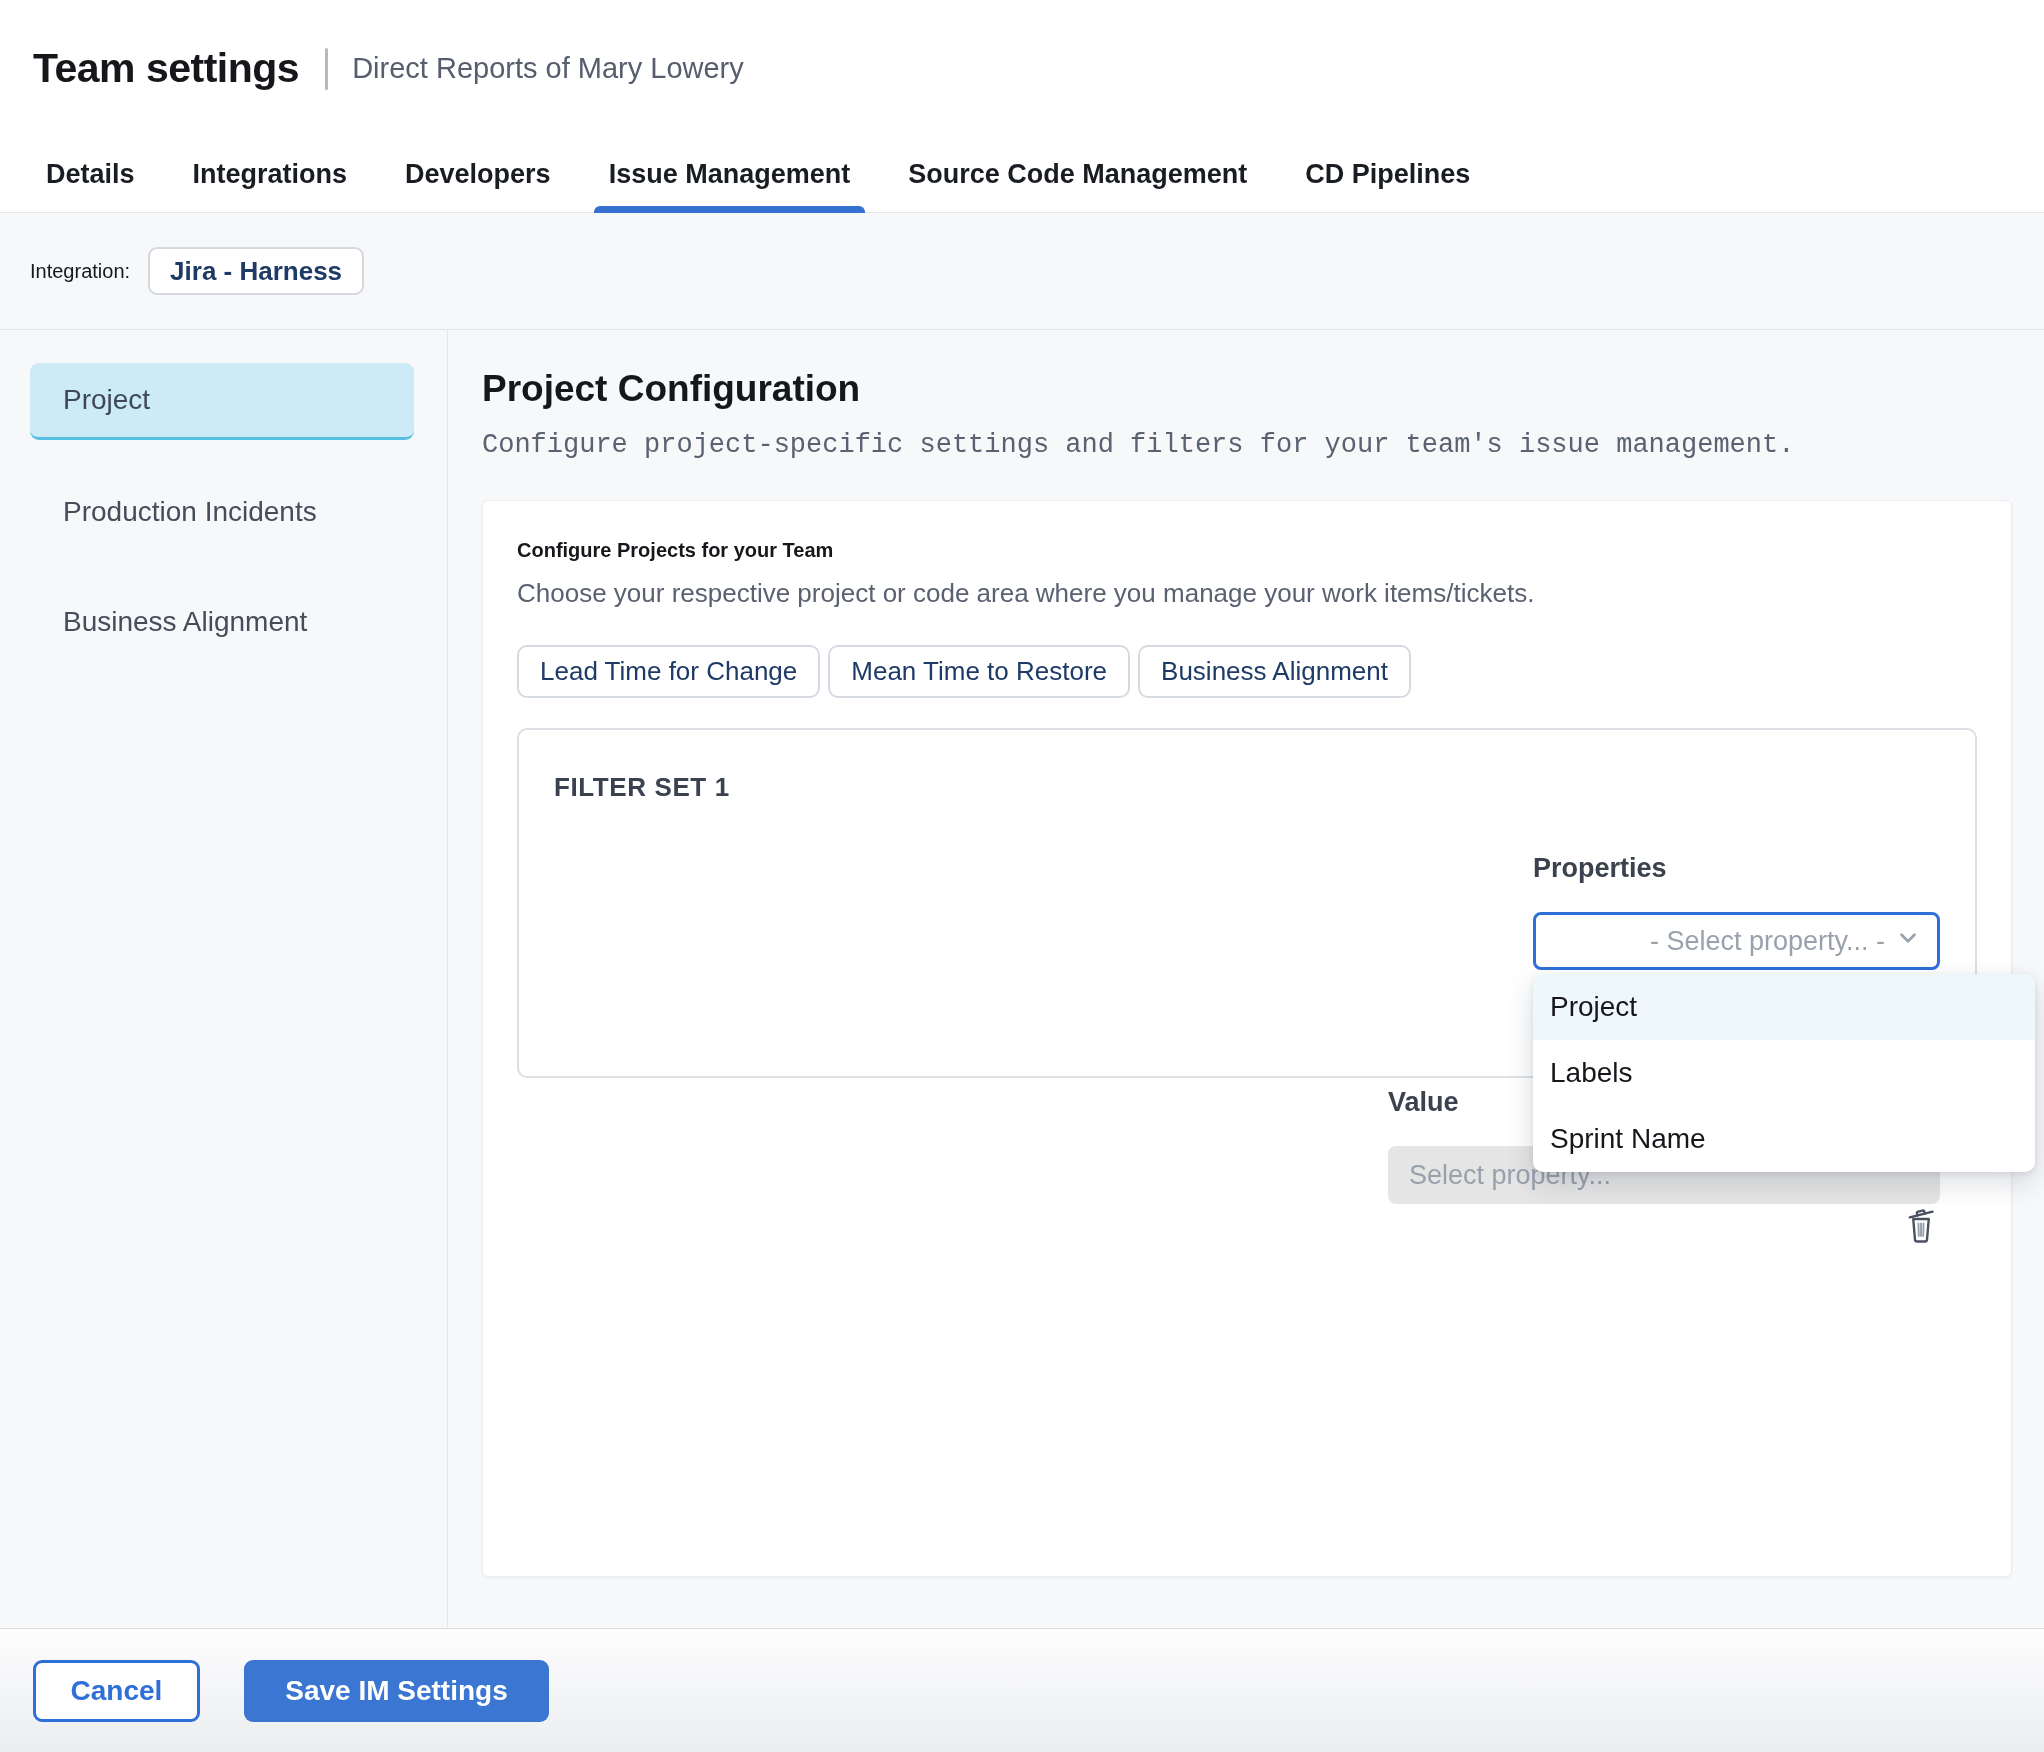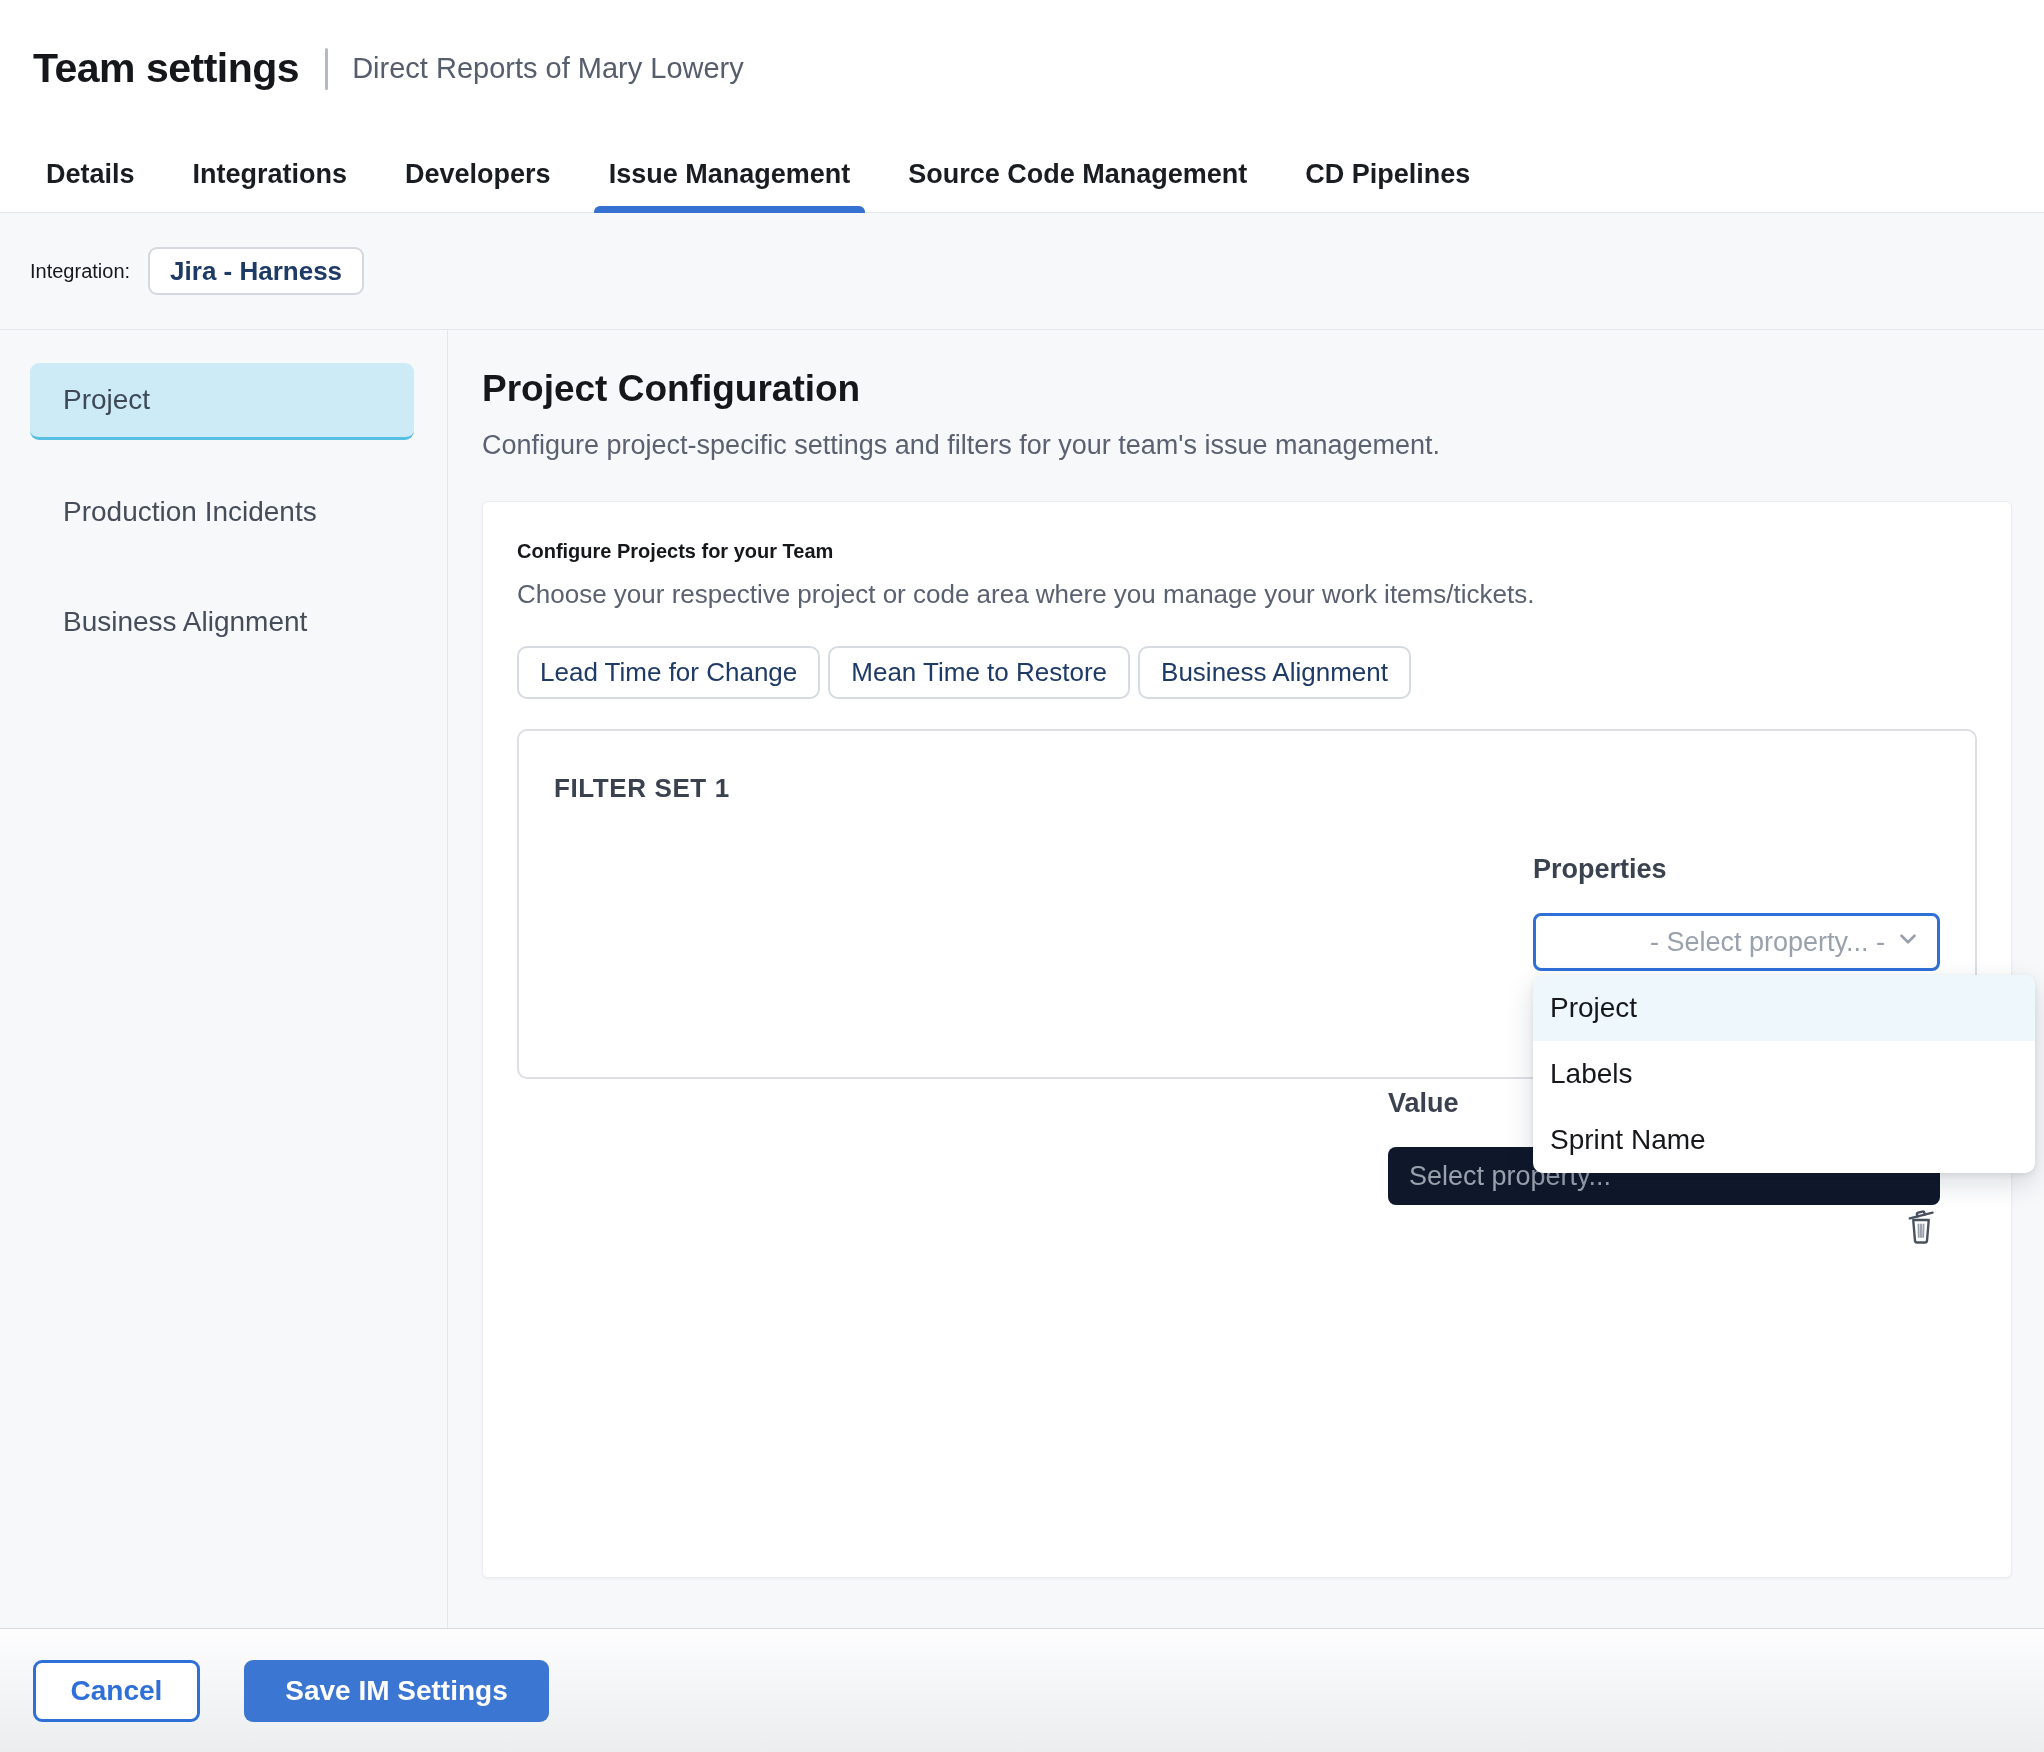--- a/index.html
+++ b/index.html
@@ -112,21 +112,21 @@
     cursor: pointer;
   }
   .side-item.selected {
     background: #cdeaf7;
     border-bottom: 3px solid #57bfe2;
     color: #3f4956;
   }
 
   .content { flex: 1; padding: 38px 32px 0 34px; }
   .content-title { font-size: 37px; font-weight: 700; color: #15171b; }
-  .content-desc { margin-top: 20px; font-size: 27px; color: #5a6170; }
+  .content-desc { margin-top: 20px; font-size: 27px; color: #5a6170; font-family: Liberation Mono, monospace; }
 
   
   .card {
     margin-top: 40px;
     background: #ffffff;
     border: 1px solid #ecedf1;
     border-radius: 6px;
     box-shadow: 0 1px 3px rgba(20,30,50,0.05);
     padding: 38px 34px;
     height: 1077px;
@@ -180,21 +180,21 @@
     font-size: 27px;
     cursor: pointer;
   }
   .select-focus { border: 3px solid #2e6fd8; color: #99a1ad; }
   .select-normal { border: 2px solid #d9dce4; color: #15171b; }
   .chev { flex-shrink: 0; margin-left: 10px; }
 
   .value-input {
     height: 58px;
     width: 100%;
-    background: #0f172a;
+    background: #e5e5e5;
     border: none;
     border-radius: 8px;
     padding: 0 21px;
     font-size: 27px;
     color: #72798a;
     font-family: inherit;
   }
   .value-input::placeholder { color: #99a1ad; opacity: 1; }
 
   .trash-btn {

